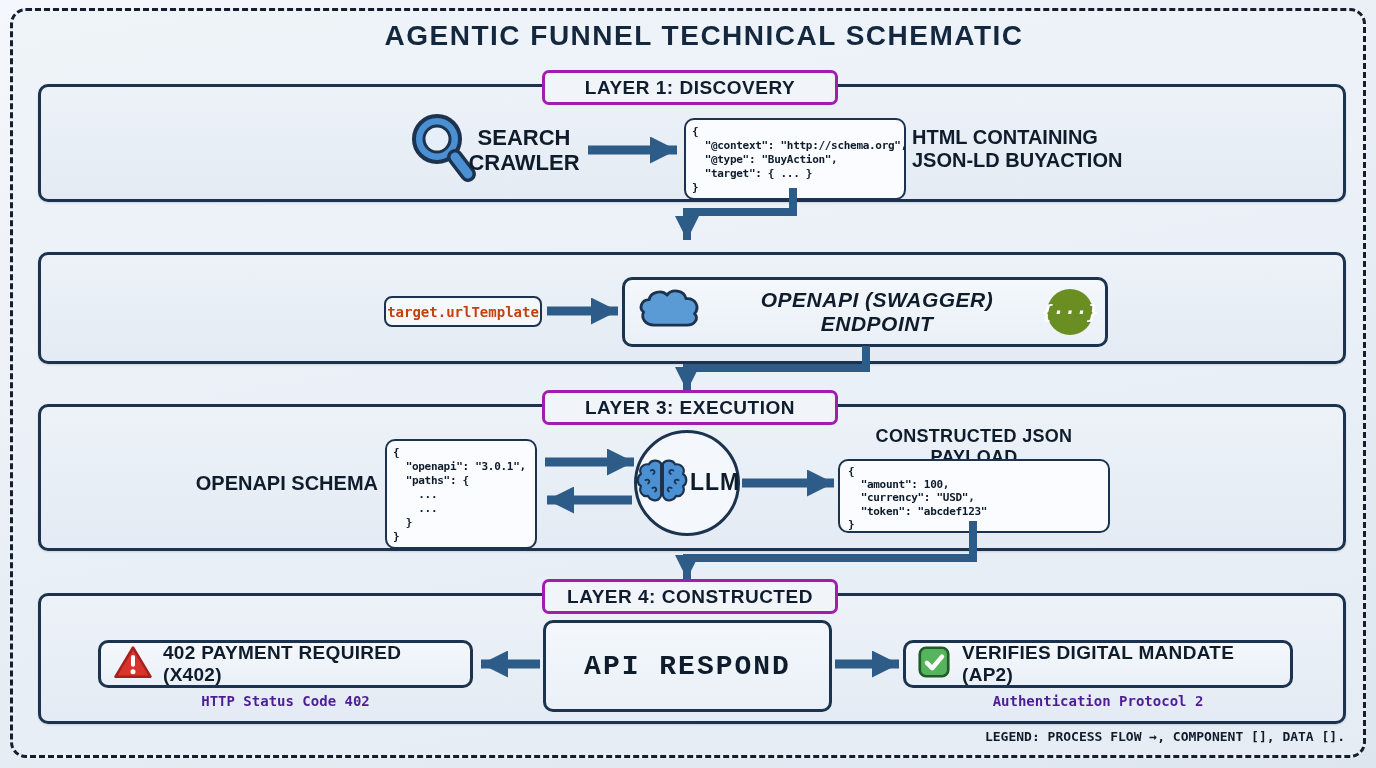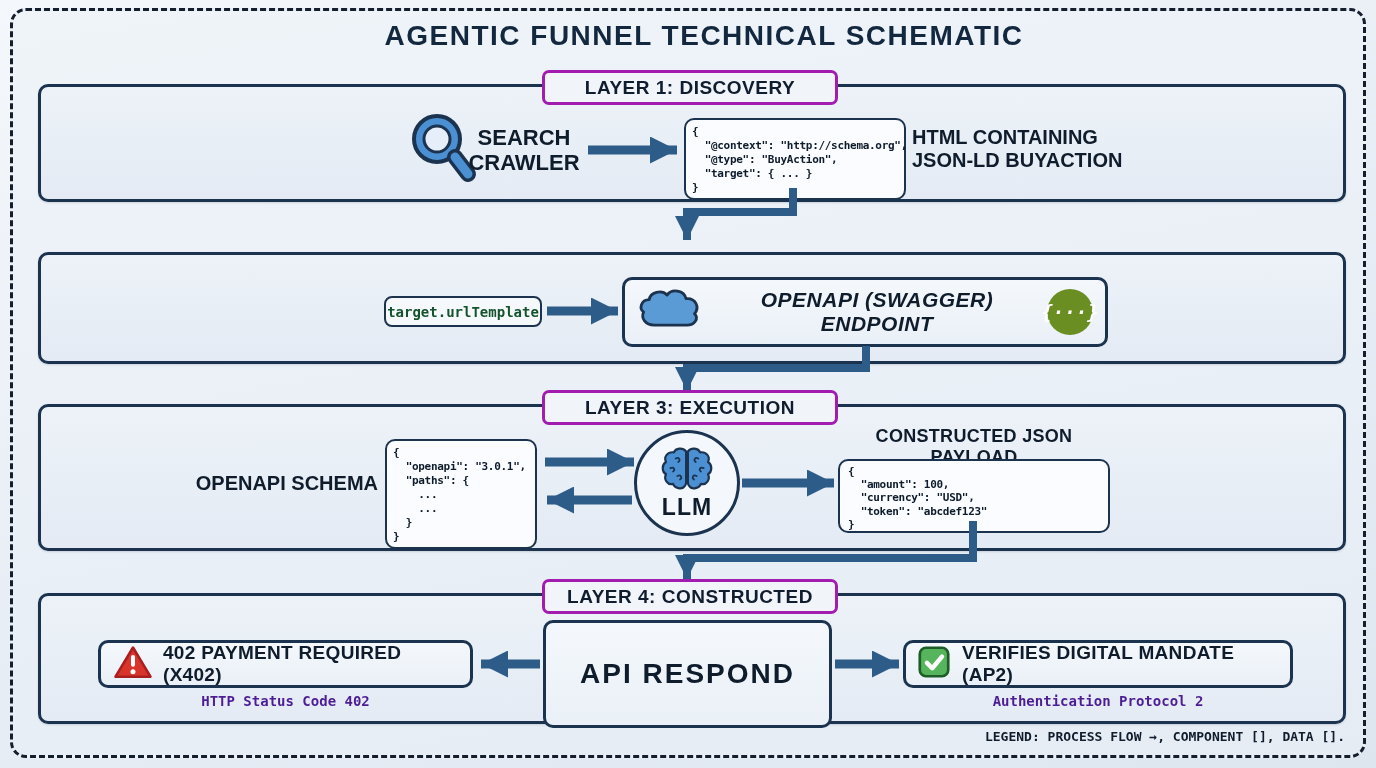--- a/index.html
+++ b/index.html
@@ -25,28 +25,28 @@
            padding:5px 6px;white-space:pre;box-sizing:border-box;}
   .biglabel{position:absolute;font-weight:bold;color:#0f1c2c;z-index:4;}
   .caption{position:absolute;font-family:"DejaVu Sans Mono",monospace;
            font-weight:bold;font-size:14px;color:#4c1d95;text-align:center;z-index:4;}
   .node{position:absolute;border:3px solid #1c3350;border-radius:10px;
         background:linear-gradient(180deg,#f4f8fc 0%,#eaf0f7 100%);
         display:flex;align-items:center;z-index:4;box-sizing:border-box;}
   .mono-pill{position:absolute;border:2.5px solid #1c3350;border-radius:8px;
              background:#f6f9fc;display:flex;align-items:center;justify-content:center;
              font-family:"DejaVu Sans Mono",monospace;font-weight:bold;
-             font-size:14px;color:#14532d;z-index:4;box-sizing:border-box;}
+             font-size:14px;color:#c2410c;z-index:4;box-sizing:border-box;}
   .badge{position:absolute;border-radius:50%;background:#6b8e23;
          display:flex;align-items:center;justify-content:center;
          color:#fff;font-family:"DejaVu Sans Mono",monospace;font-weight:bold;
          font-size:19px;z-index:5;}
   .llm-circle{position:absolute;width:106px;height:106px;border-radius:50%;
               border:3px solid #1c3350;background:#f4f8fc;z-index:4;
-              display:flex;flex-direction:column;align-items:center;
+              display:flex;flex-direction:row;align-items:center;
               justify-content:center;box-sizing:border-box;}
   .llm-text{font-size:23px;font-weight:bold;letter-spacing:1px;color:#0f1c2c;margin-top:-2px;}
   svg.overlay{position:absolute;left:0;top:0;z-index:5;pointer-events:none;}
   .icon{display:block;}
   .legend{position:absolute;left:880px;top:729px;width:465px;text-align:right;
           font-family:"DejaVu Sans Mono",monospace;font-weight:bold;
           font-size:13px;color:#0f1c2c;z-index:4;}
 </style>
 </head>
 <body>
@@ -143,21 +143,21 @@
       <svg width="40" height="37" viewBox="0 0 48 44">
         <path d="M24 4 L45 39 H3 Z" fill="#d9342b" stroke="#a91f1f" stroke-width="3" stroke-linejoin="round"></path>
         <rect x="21.6" y="13" width="4.8" height="14" rx="2.4" fill="#fff"></rect>
         <circle cx="24" cy="33" r="3" fill="#fff"></circle>
       </svg>
     </span>
     <span class="biglabel" style="position:static;font-size:19px;letter-spacing:.3px;">402 PAYMENT REQUIRED (X402)</span>
   </div>
   <div class="caption" style="left:98px;top:693px;width:375px;">HTTP Status Code 402</div>
 
-  <div class="node" style="left:543px;top:620px;width:289px;height:108px;justify-content:center;">
+  <div class="node" style="left:543px;top:620px;width:289px;height:92px;justify-content:center;font-family:Liberation Mono, monospace;">
     <span class="biglabel" style="position:static;font-size:28px;letter-spacing:2px;">API RESPOND</span>
   </div>
 
   <div class="node" style="left:903px;top:640px;width:390px;height:48px;padding:0 12px;justify-content:center;gap:12px;">
     <span class="icon">
       <svg width="32" height="32" viewBox="0 0 36 36">
         <rect x="2" y="2" width="32" height="32" rx="7" fill="#56b45d" stroke="#1e5c28" stroke-width="3"></rect>
         <path d="M10 19 L16 25 L27 12" stroke="#fff" stroke-width="5" fill="none" stroke-linecap="round" stroke-linejoin="round"></path>
       </svg>
     </span>

